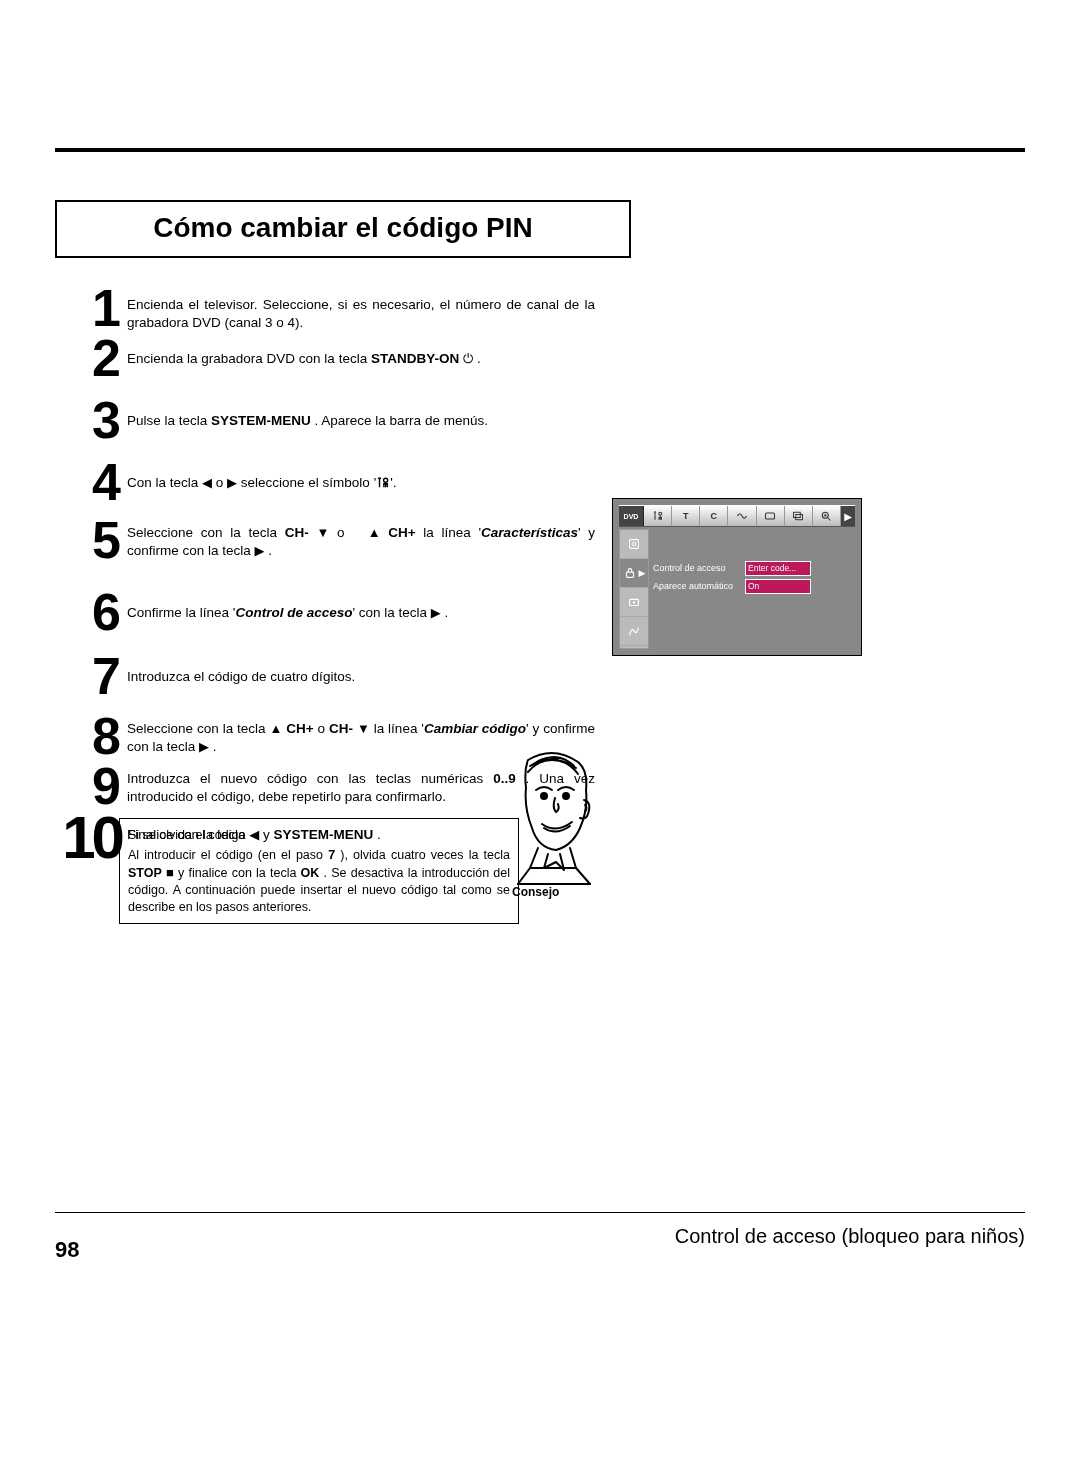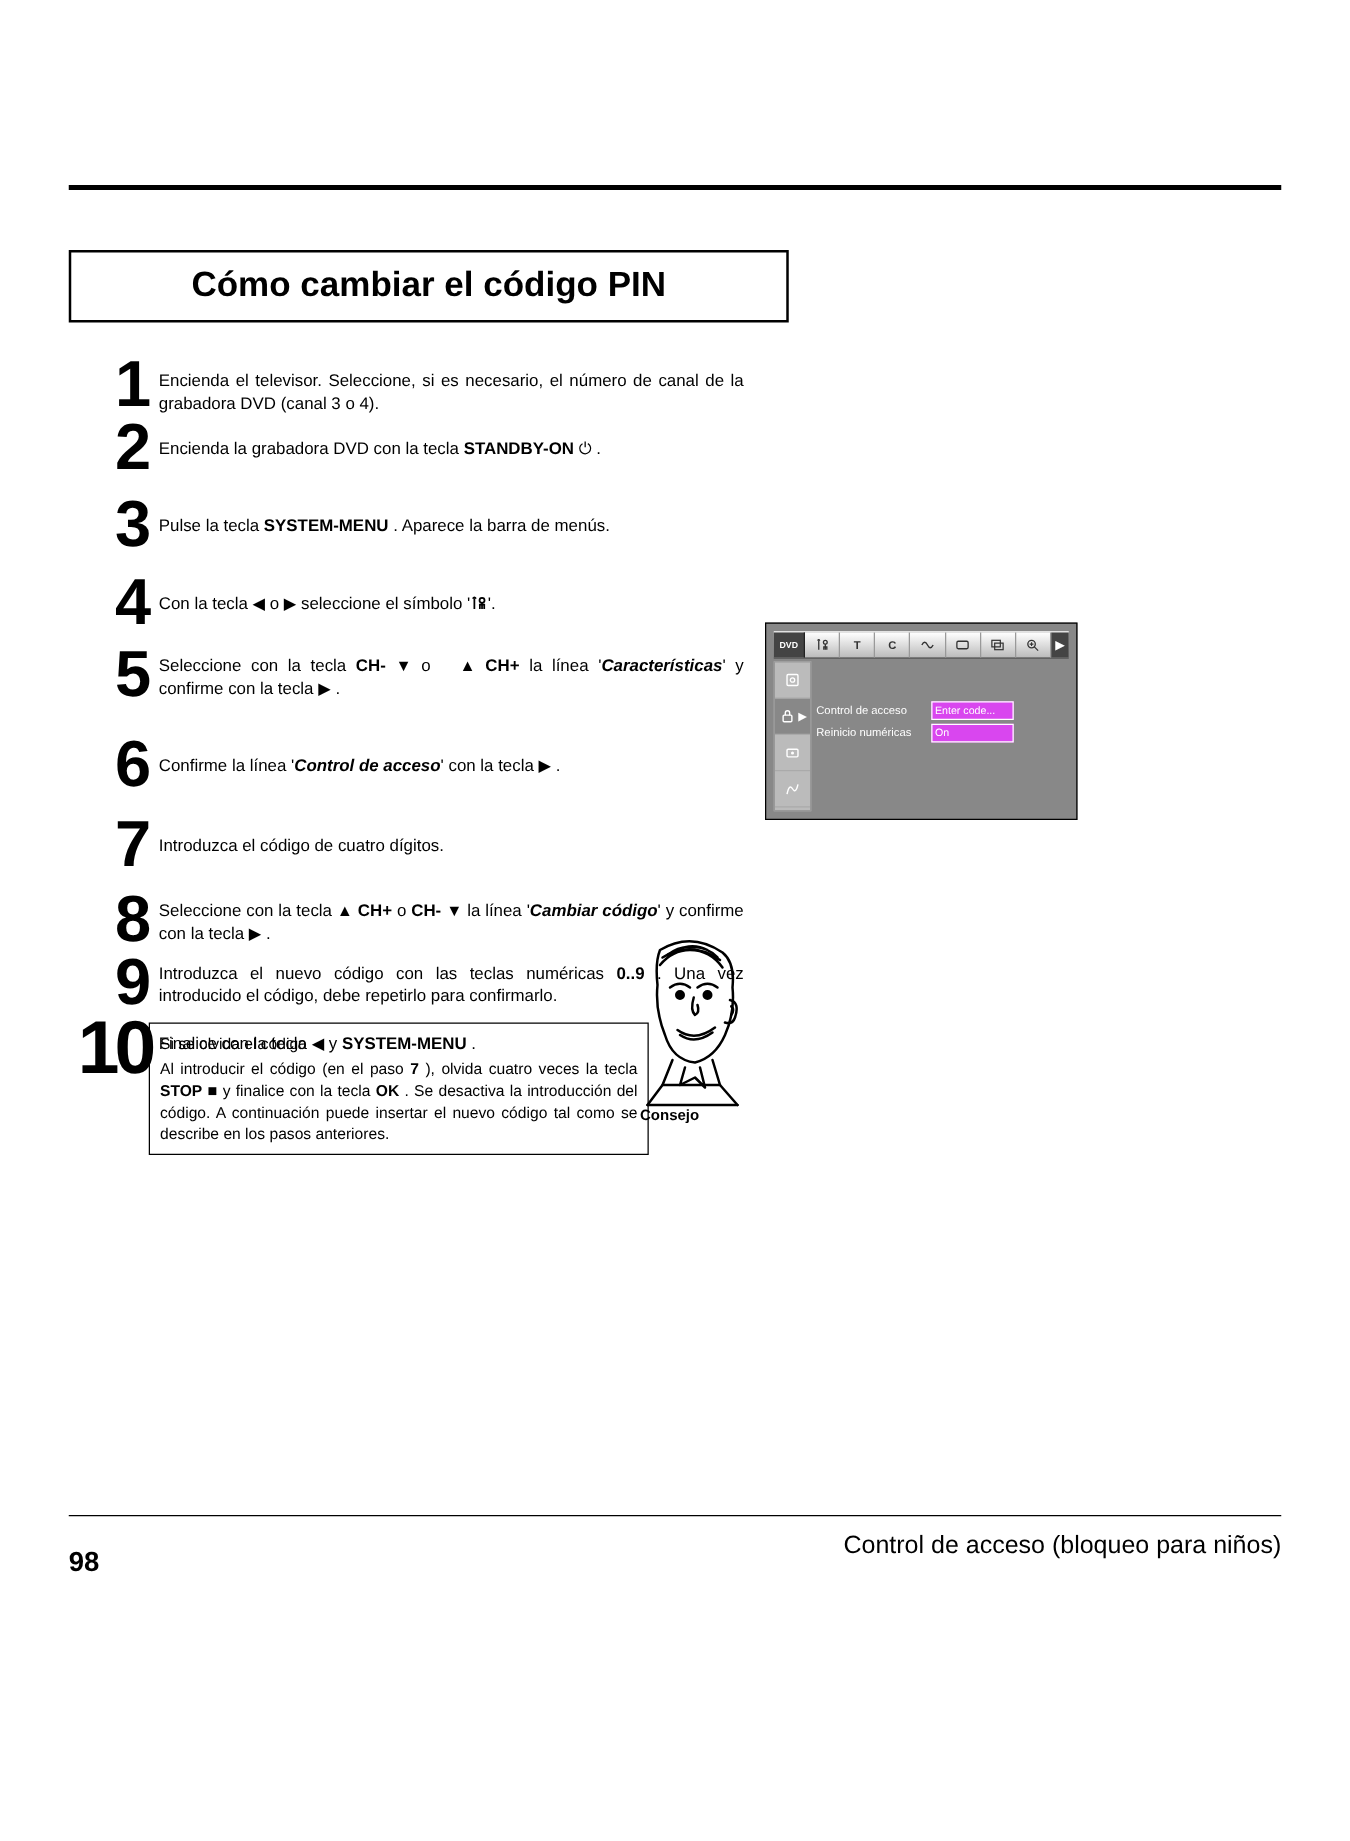--- a/index.html
+++ b/index.html
@@ -67,21 +67,21 @@
   .osd-left { position: absolute; left: 6px; top: 30px; width: 28px; bottom: 6px;
               background: #bbb; border: 1px solid #999; }
   .osd-left .icon { width: 100%; height: 28px; display: flex; align-items: center; justify-content: center;
                     color: #eee; font-size: 13px; border-bottom: 1px solid #aaa;}
   .osd-left .icon.sel { background: #888; }
   .osd-left .icon svg { width: 14px; height: 14px; }
   .osd-body { position: absolute; left: 38px; right: 6px; top: 30px; bottom: 6px; }
   .osd-row { display: flex; height: 18px; align-items: center; font-size: 9px; color: #fff; }
   .osd-row .lab { width: 92px; padding-left: 2px;}
   .osd-row .val { border: 1px solid #fff; padding: 0 2px; height: 13px; line-height: 13px;
-                  background: #d946ef; min-width: 60px; font-size: 8.5px;}
+                  background: #be185d; min-width: 60px; font-size: 8.5px;}
 
   .page-num { position: absolute; left: 55px; bottom: 210px; font-weight: 700; font-size: 22px; }
   .footer-title { position: absolute; right: 55px; bottom: 225px; font-size: 20px; }
   .foot-rule { position: absolute; left: 55px; right: 55px; bottom: 260px; height: 1px; background: #000; }
 
   
   .mini-icon { display: inline-block; width: 14px; height: 14px; vertical-align: -2px; }
 </style>
 </head>
 <body>
@@ -276,21 +276,21 @@
           </svg>
         </div>
     </div>
     <div class="osd-body">
       <div style="height:30px"></div>
       <div class="osd-row">
         <div class="lab">Control de acceso</div>
         <div class="val">Enter code...</div>
       </div>
       <div class="osd-row">
-        <div class="lab">Reinicio numéricas</div>
+        <div class="lab">Aparece automático</div>
         <div class="val">On</div>
       </div>
     </div>
   </div>
 
   <div class="foot-rule"></div>
   <div class="page-num">98</div>
   <div class="footer-title">Control de acceso (bloqueo para niños)</div>
 </div>
 

